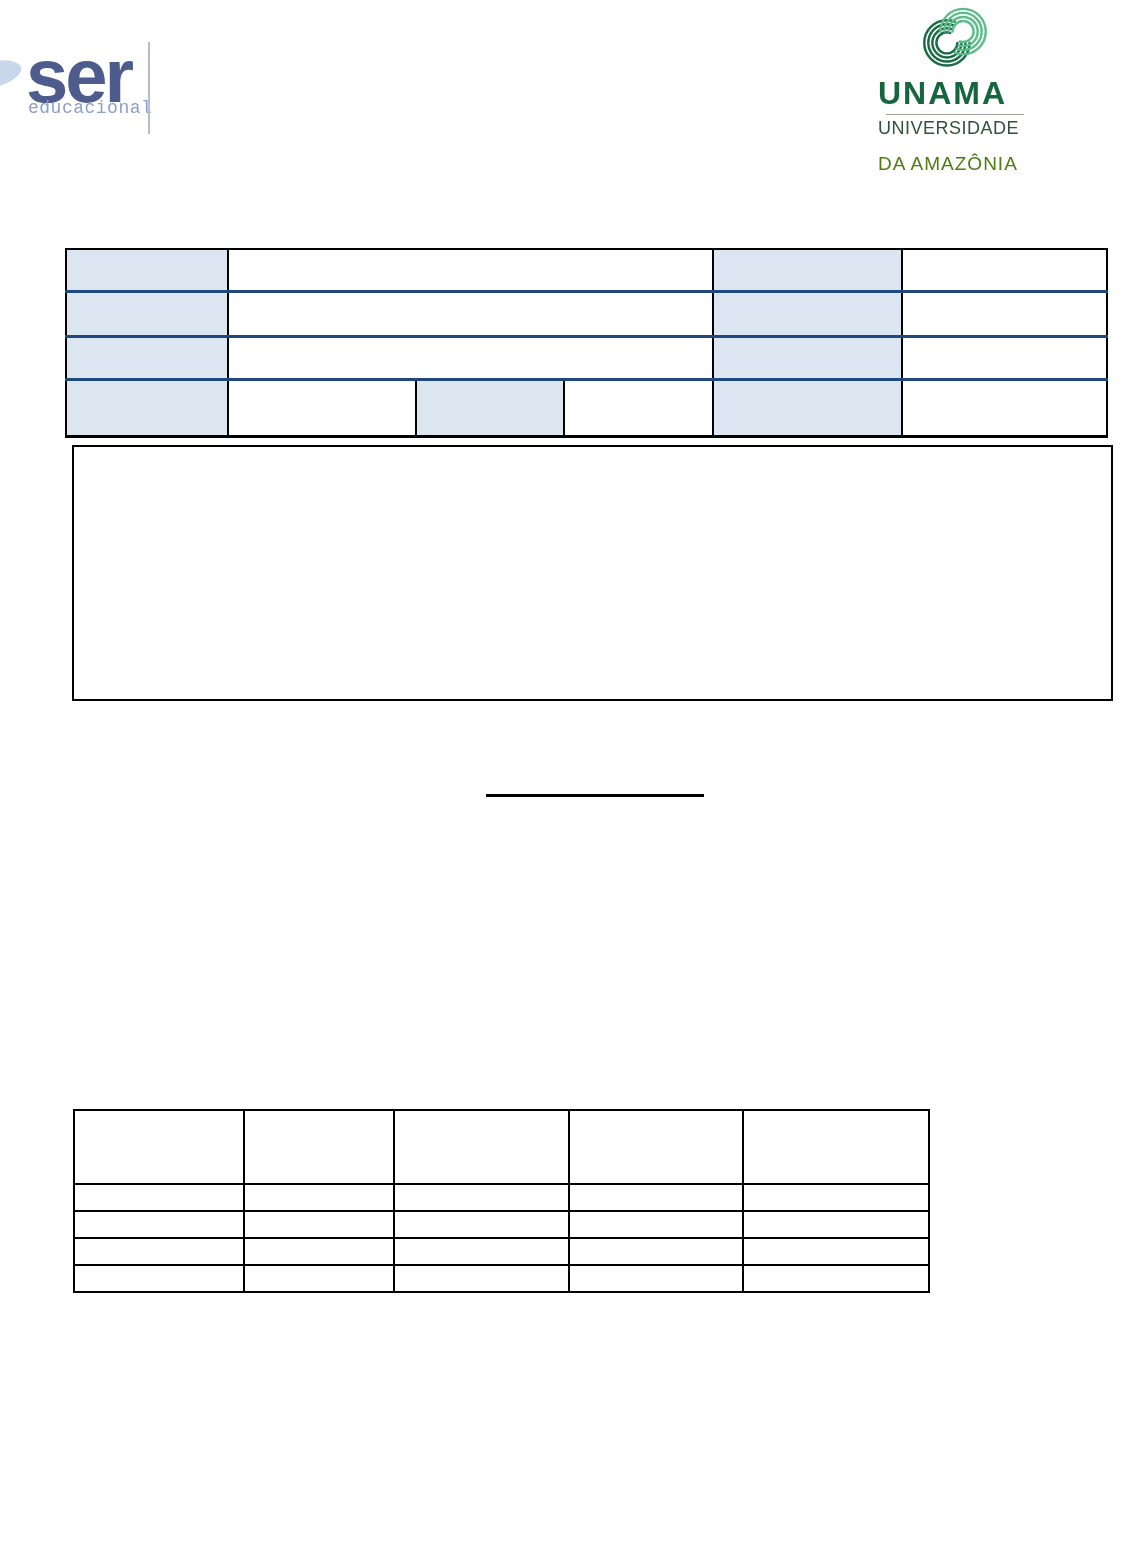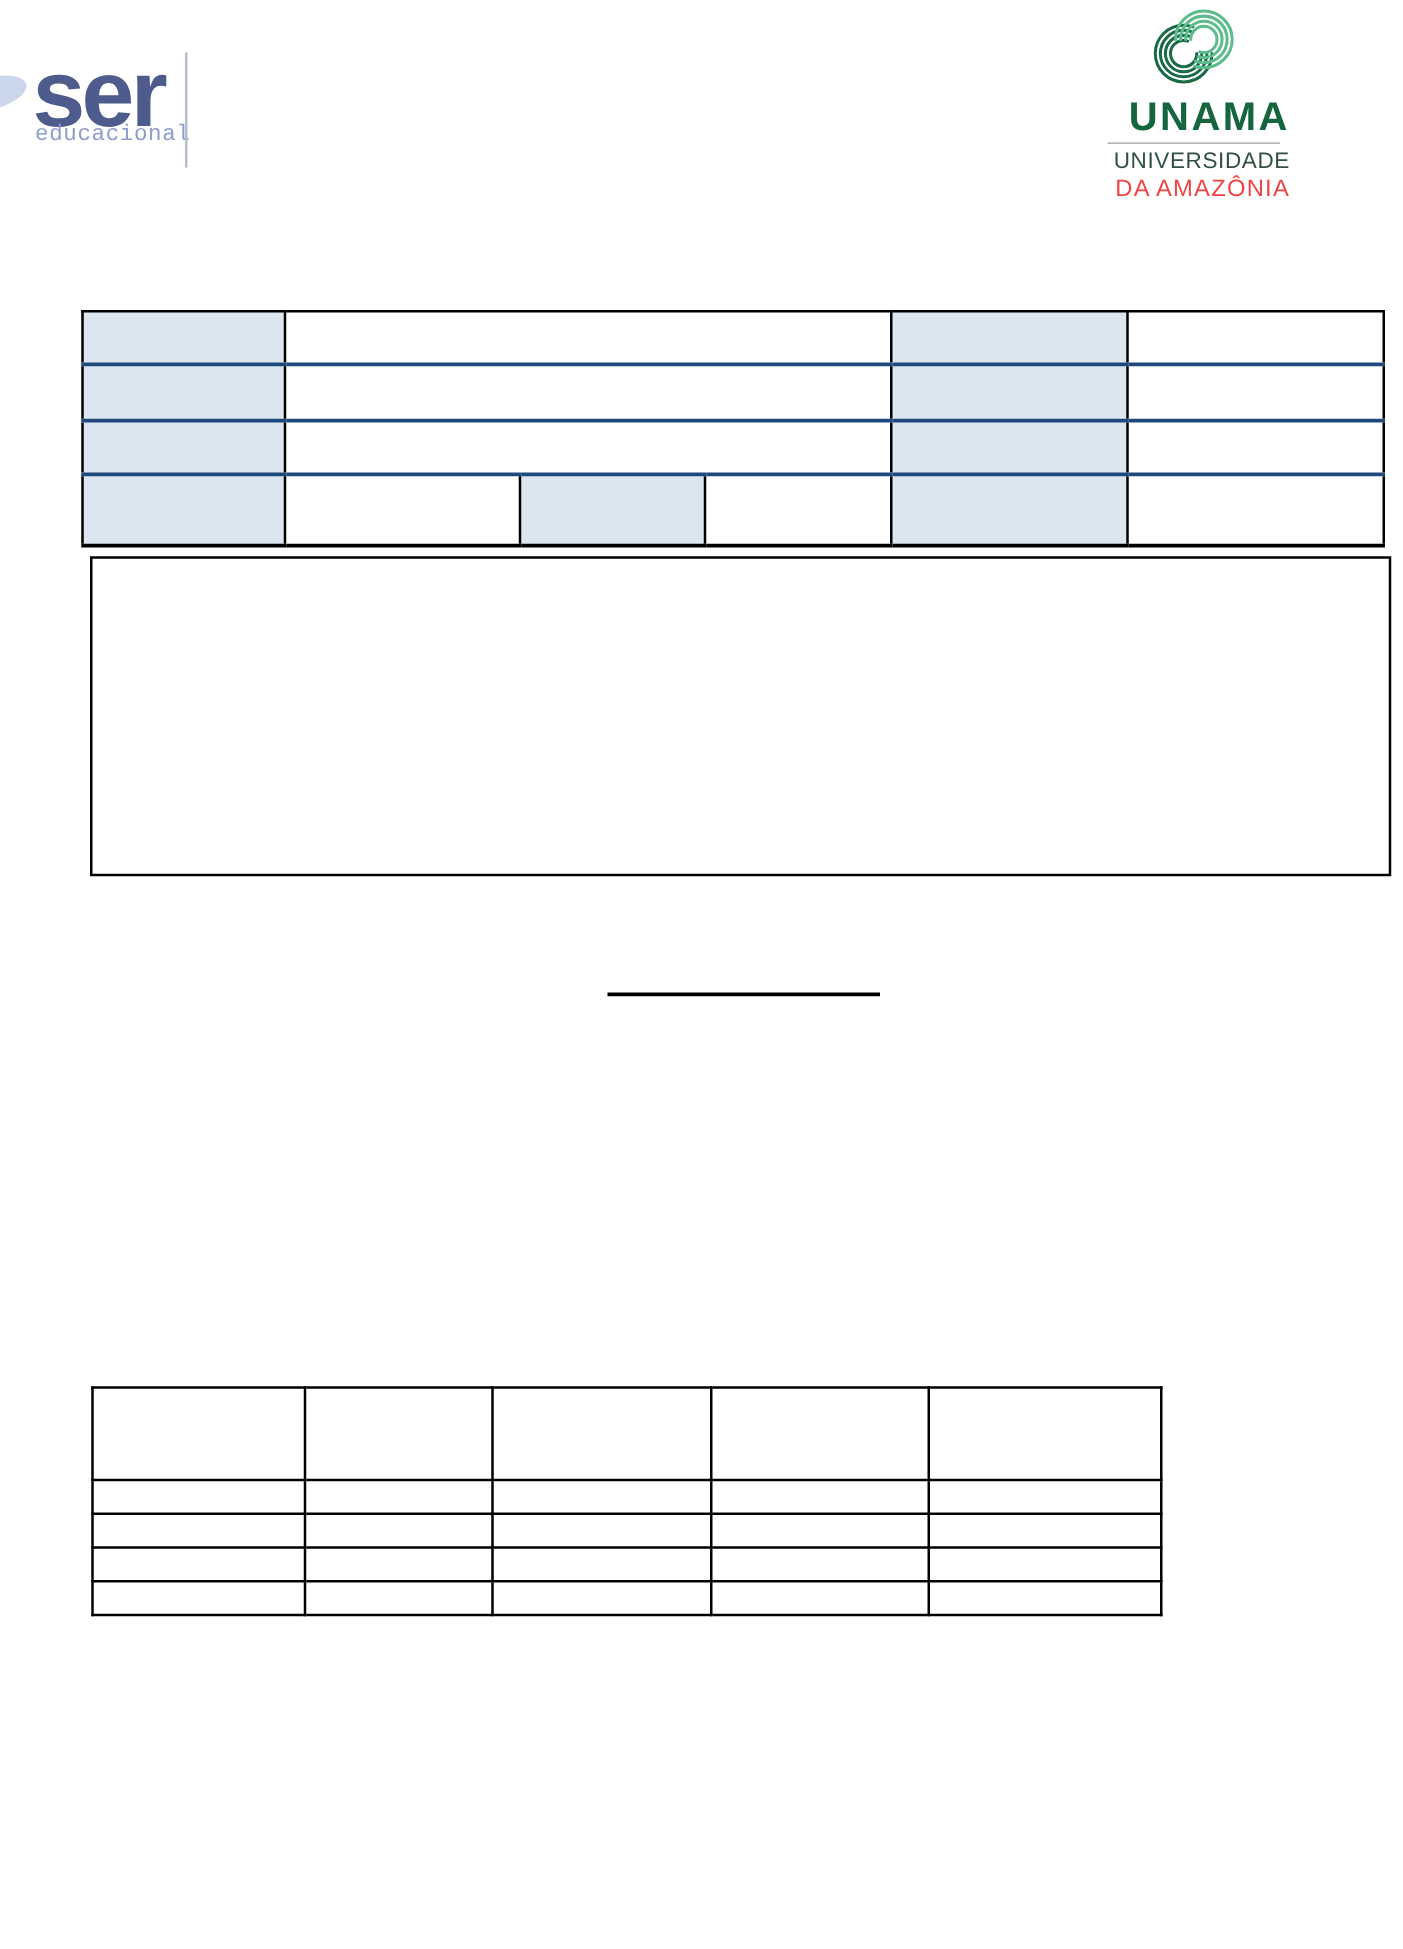--- a/index.html
+++ b/index.html
@@ -20,26 +20,26 @@
   }
   .ser-sub{
     position:absolute;left:28px;top:99px;font-size:18px;letter-spacing:.5px;
     color:#8e9ecb;line-height:1;font-family:Liberation Mono, monospace;
   }
   .ser-divider{
     position:absolute;left:148px;top:42px;width:2px;height:92px;background:#b7bec9;
   }
 
   
-  .unama-logo{position:absolute;left:878px;top:4px;width:154px;text-align:right;}
+  .unama-logo{position:absolute;left:878px;top:4px;width:154px;text-align:left;}
   .unama-icon{display:block;margin:0 auto;}
   .unama-name{font-size:32px;font-weight:bold;letter-spacing:2px;color:#15663f;line-height:1;margin-top:5px;}
   .unama-rule{height:1px;background:#9aa39e;margin:5px 8px 4px 8px;}
   .unama-l1{font-size:18px;font-weight:normal;letter-spacing:.5px;color:#31503f;line-height:1.1;}
-  .unama-l2{font-size:19px;letter-spacing:1px;color:#ef4444;line-height:1.15;margin-top:2px;}
+  .unama-l2{font-size:19px;letter-spacing:1px;color:#4d7c0f;line-height:1.15;margin-top:14px;}
 
   
   .t1{
     position:absolute;left:65px;top:248px;width:1041px;
     border-collapse:collapse;table-layout:fixed;
   }
   .t1 td{border:2px solid #000;border-top:3px solid #1f497d;padding:0;}
   .t1 tr.r1 td{border-top:2px solid #000;height:40px;}
   .t1 tr.r2 td{height:42px;}
   .t1 tr.r3 td{height:40px;}

